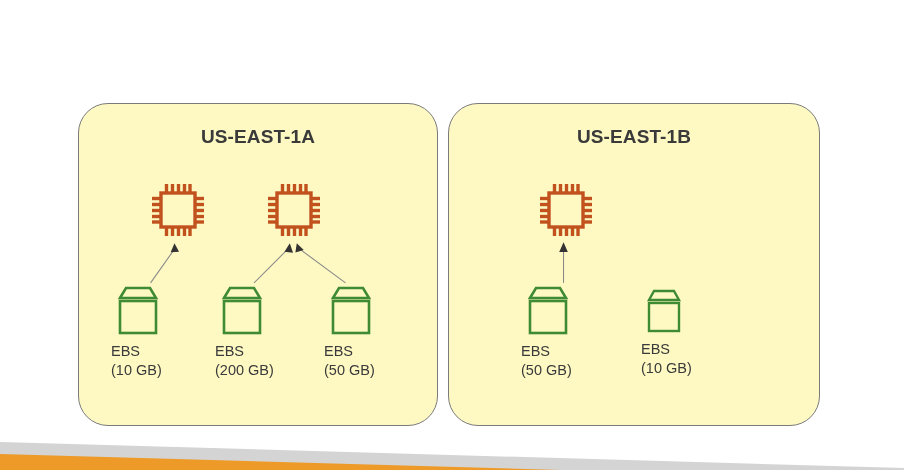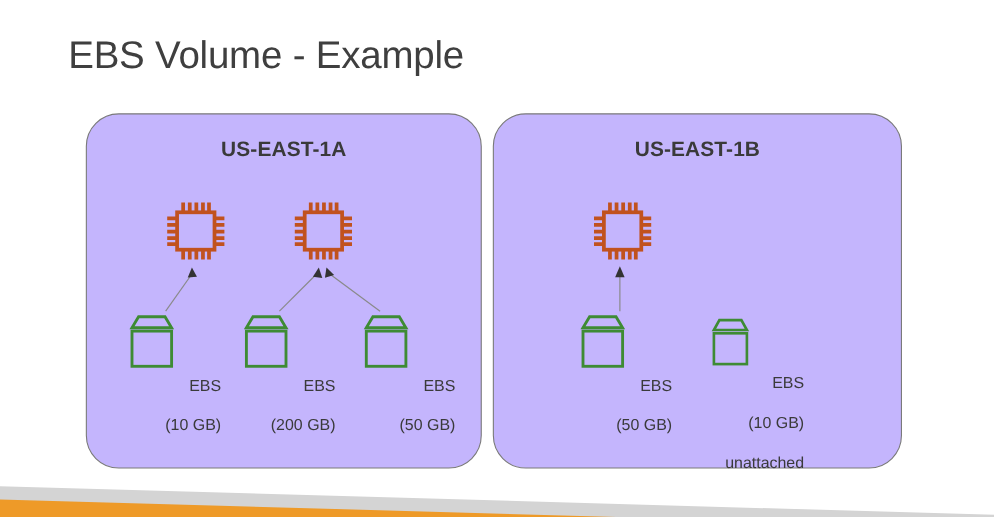--- a/index.html
+++ b/index.html
@@ -26,21 +26,21 @@
     letter-spacing: -0.2px;
     color: #3f3f3f;
     white-space: nowrap;
   }
 
   
   .az-panel {
     position: absolute;
     border: 1.2px solid #7a7a7a;
     border-radius: 30px;
-    background: #c4b5fd;
+    background: #fef9c3;
     box-sizing: border-box;
   }
   #az-panel-a { left: 78px;  top: 103px; width: 360px; height: 323px; }
   #az-panel-b { left: 448px; top: 103px; width: 372px; height: 323px; }
 
   .az-title {
     position: absolute;
     top: 22px;
     left: 0;
     width: 100%;
@@ -55,32 +55,32 @@
   .ec2-icon {
     position: absolute;
     width: 58px;
     height: 62px;
   }
   .ec2-icon svg { display: block; width: 100%; height: 100%; }
 
   
   .ebs-node {
     position: absolute;
-    text-align: right;
+    text-align: left;
   }
   .ebs-icon { display: block; margin: 0 auto; }
   .ebs-icon svg { display: block; }
   .ebs-label {
     margin-top: 6px;
     font-size: 14.5px;
     line-height: 19px;
     color: #3a3a3a;
     white-space: nowrap;
   }
-  .ebs-label .sub { display: block; margin-top: 17px; }
+  .ebs-label .sub { display: block; }
 
   
   .arrow-layer {
     position: absolute;
     left: 0; top: 0;
     width: 100%; height: 100%;
     pointer-events: none;
   }
   .arrow-layer svg { display: block; width: 100%; height: 100%; }
 
@@ -92,21 +92,20 @@
     width: 904px;
     height: 38px;
   }
   #bottom-band svg { display: block; width: 100%; height: 100%; }
 </style>
 </head>
 <body>
 
 <div id="slide">
 
-  <div id="slide-title">EBS Volume - Example</div>
 
   <div class="az-panel" id="az-panel-a">
 
     <div class="az-title">US-EAST-1A</div>
 
     <div class="arrow-layer">
       <svg viewBox="0 0 360 323" preserveAspectRatio="none">
 
         <g>
           <line x1="72" y1="180" x2="96" y2="146" stroke="#8a8a8a" stroke-width="1.1"></line>
@@ -292,21 +291,20 @@
         <svg width="46" height="48" viewBox="0 0 46 48">
           <g stroke="#3E8B34" stroke-width="2.4" fill="none" stroke-linejoin="miter">
             <path d="M8 14 L13 5 L33 5 L38 14 Z"></path>
             <rect x="8" y="17" width="30" height="28"></rect>
           </g>
         </svg>
       </span>
       <div class="ebs-label">
         <span>EBS</span>
         <span class="sub">(10 GB)</span>
-        <span class="sub">unattached</span>
       </div>
     </div>
   </div>
 
   <div id="bottom-band">
     <svg viewBox="0 0 904 38" preserveAspectRatio="none">
       <polygon points="0,10 904,36 904,38 0,38" fill="#D4D4D4"></polygon>
       <polygon points="0,22 560,38 0,38" fill="#EE9A28"></polygon>
     </svg>
   </div>

